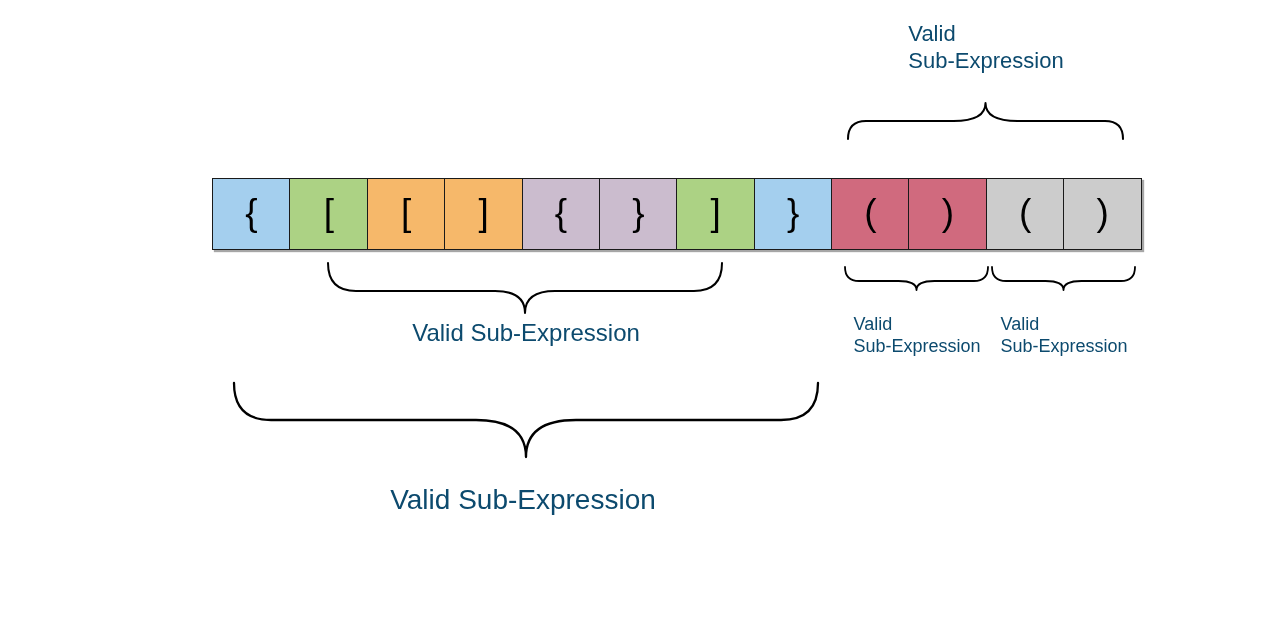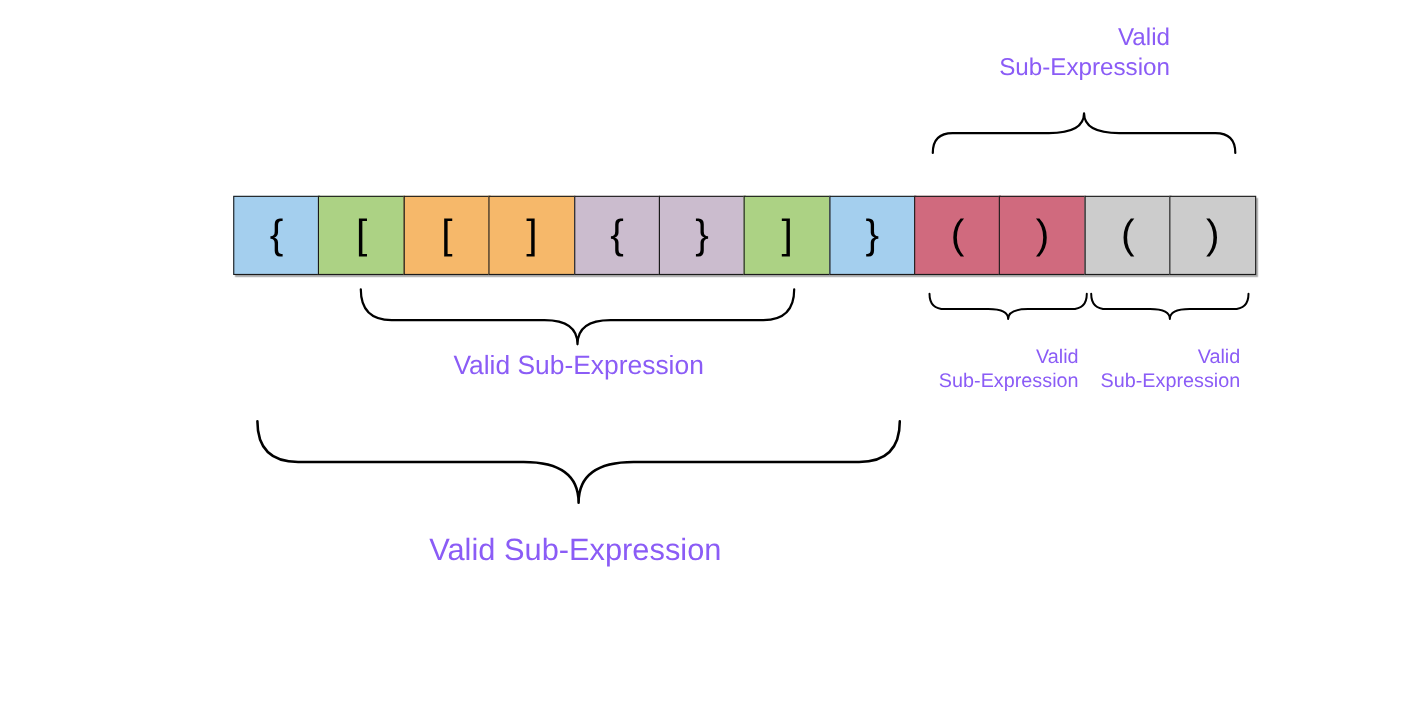--- a/index.html
+++ b/index.html
@@ -52,22 +52,22 @@
   svg.braces path {
     fill: none;
     stroke: #000000;
     stroke-linecap: round;
     stroke-linejoin: round;
   }
   
   .label {
     position: absolute;
     transform: translateX(-50%);
-    text-align: right;
-    color: #8b5cf6;
+    text-align: left;
+    color: #0c4a6e;
     white-space: pre-line;
   }
   .lbl-top { left: 986px;  top: 20px;  font-size: 22px; line-height: 27px; }
   .lbl-mid { left: 526px;  top: 320px; font-size: 24px; line-height: 26px; }
   .lbl-big { left: 523px;  top: 485px; font-size: 28px; line-height: 30px; }
   .lbl-s1  { left: 917px;  top: 313px; font-size: 18px; line-height: 22px; }
   .lbl-s2  { left: 1064px; top: 313px; font-size: 18px; line-height: 22px; }
 </style>
 </head>
 <body>

